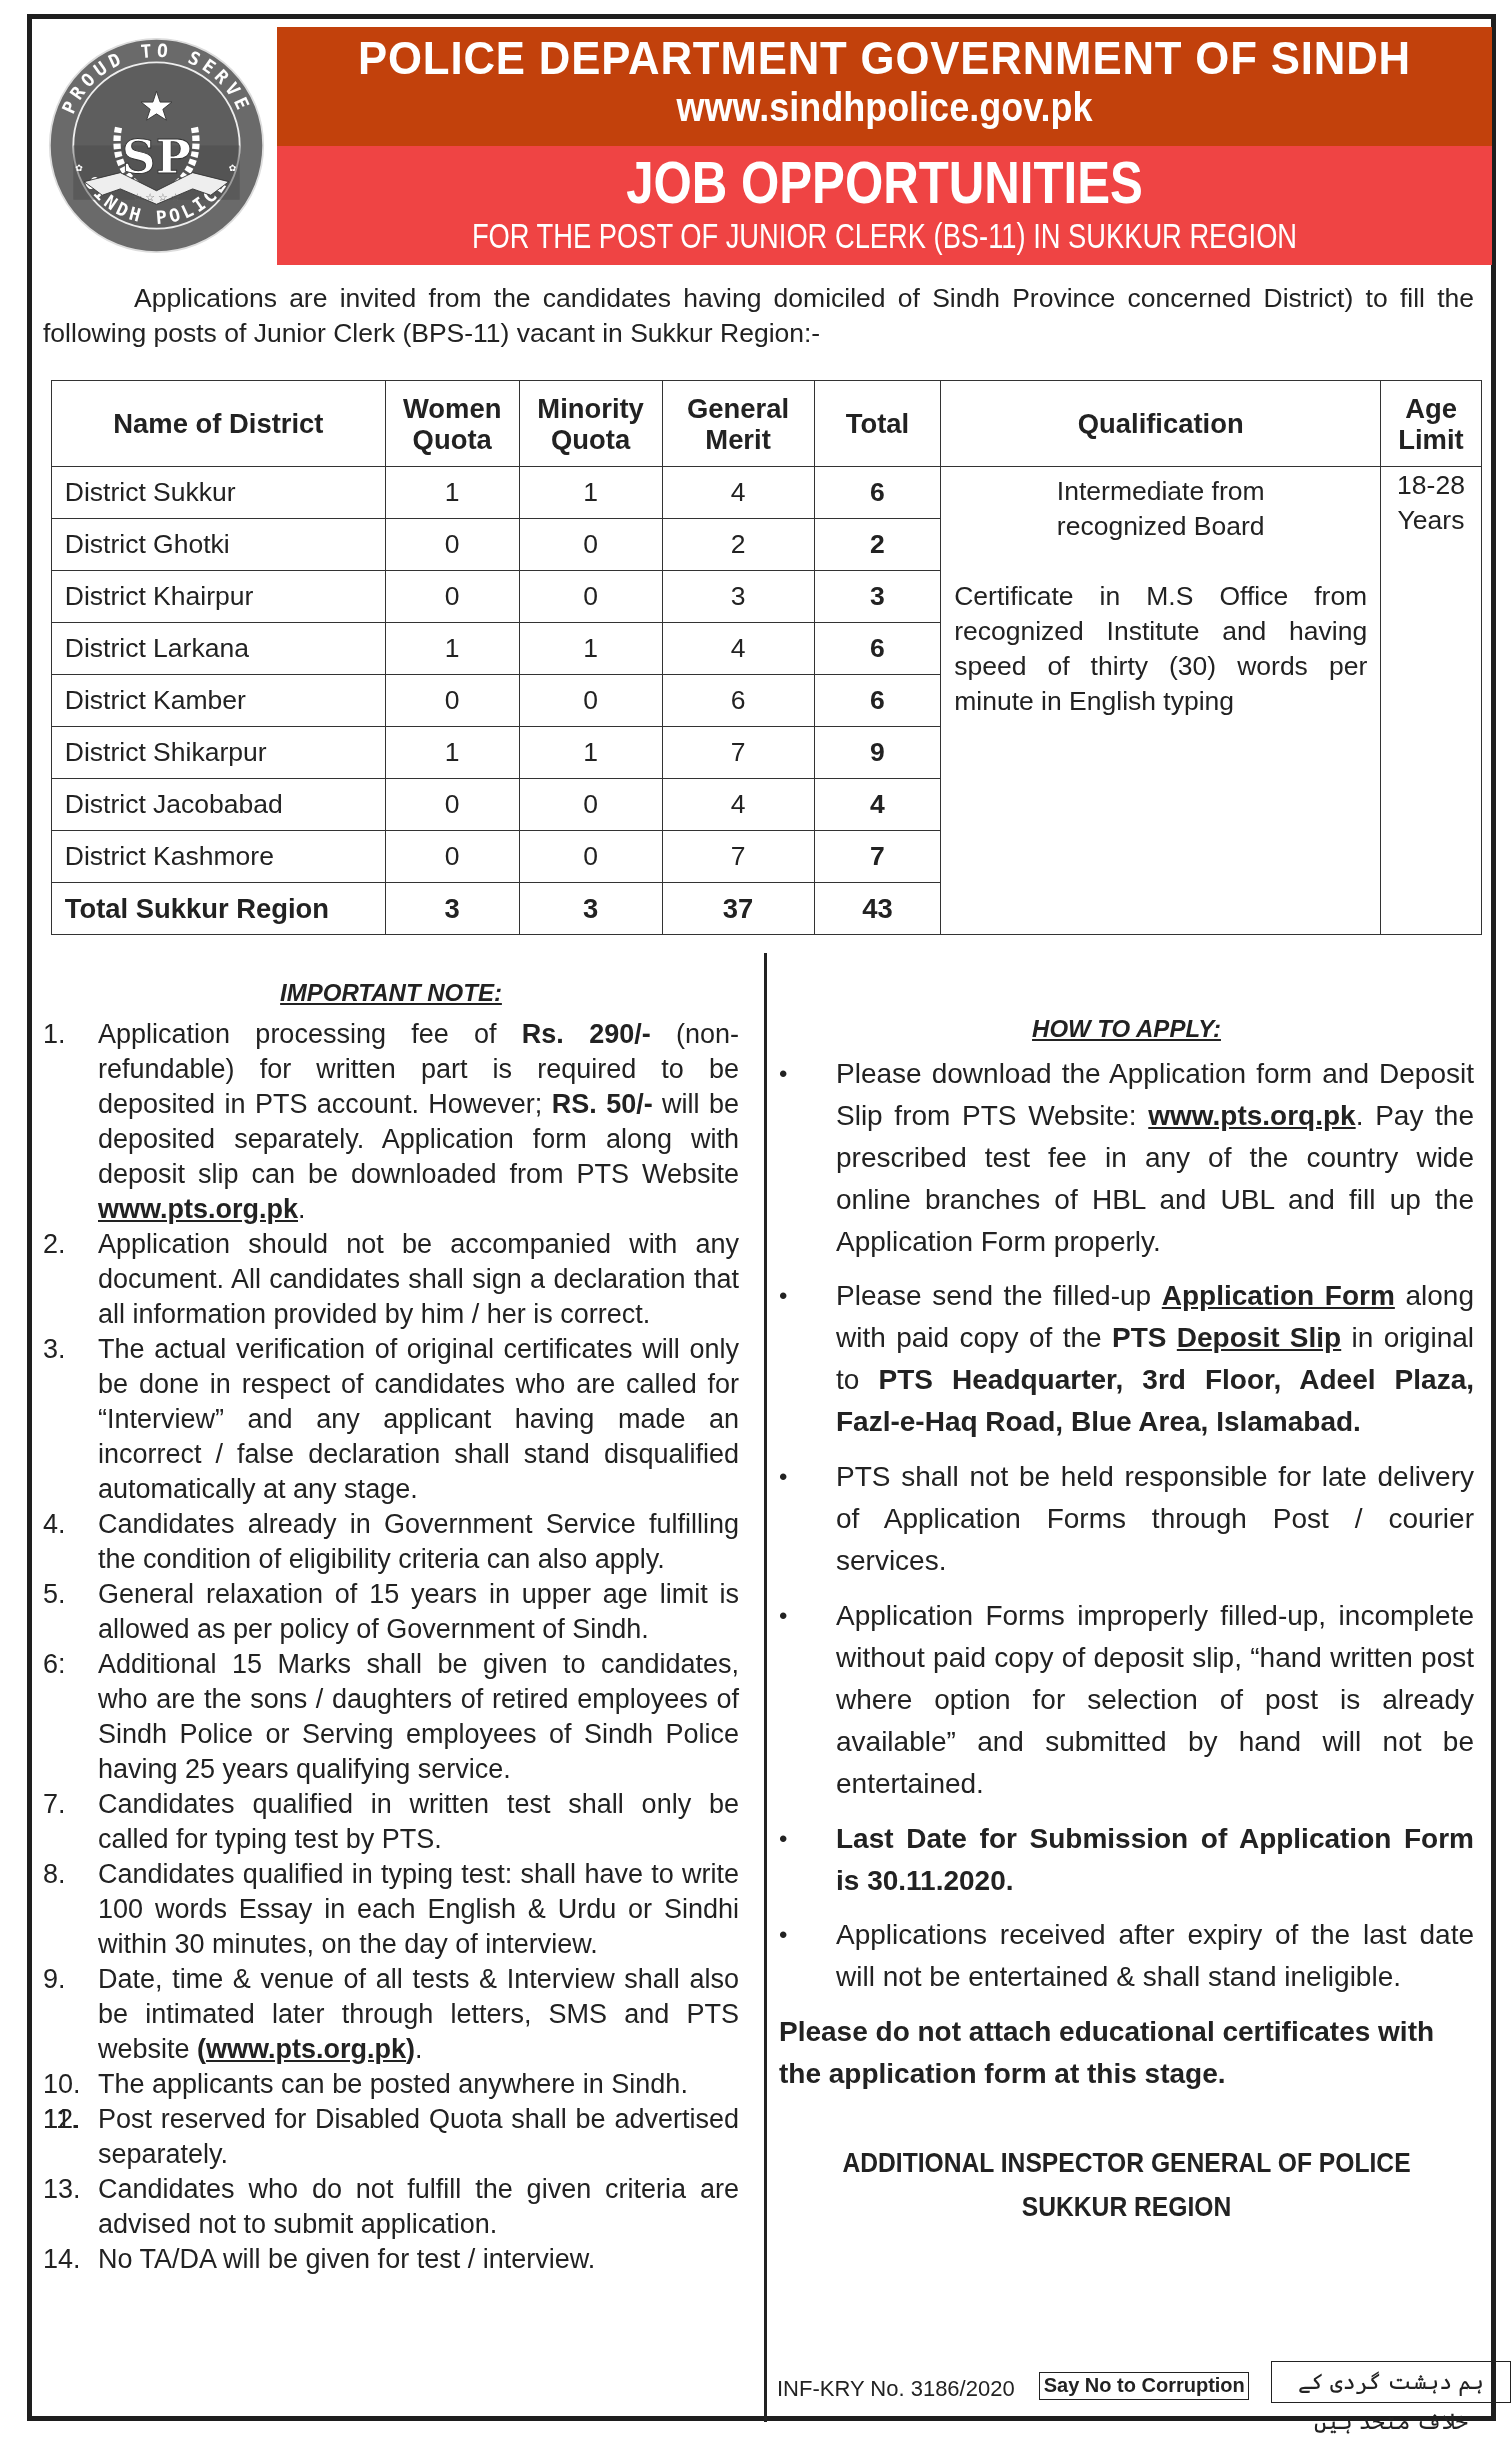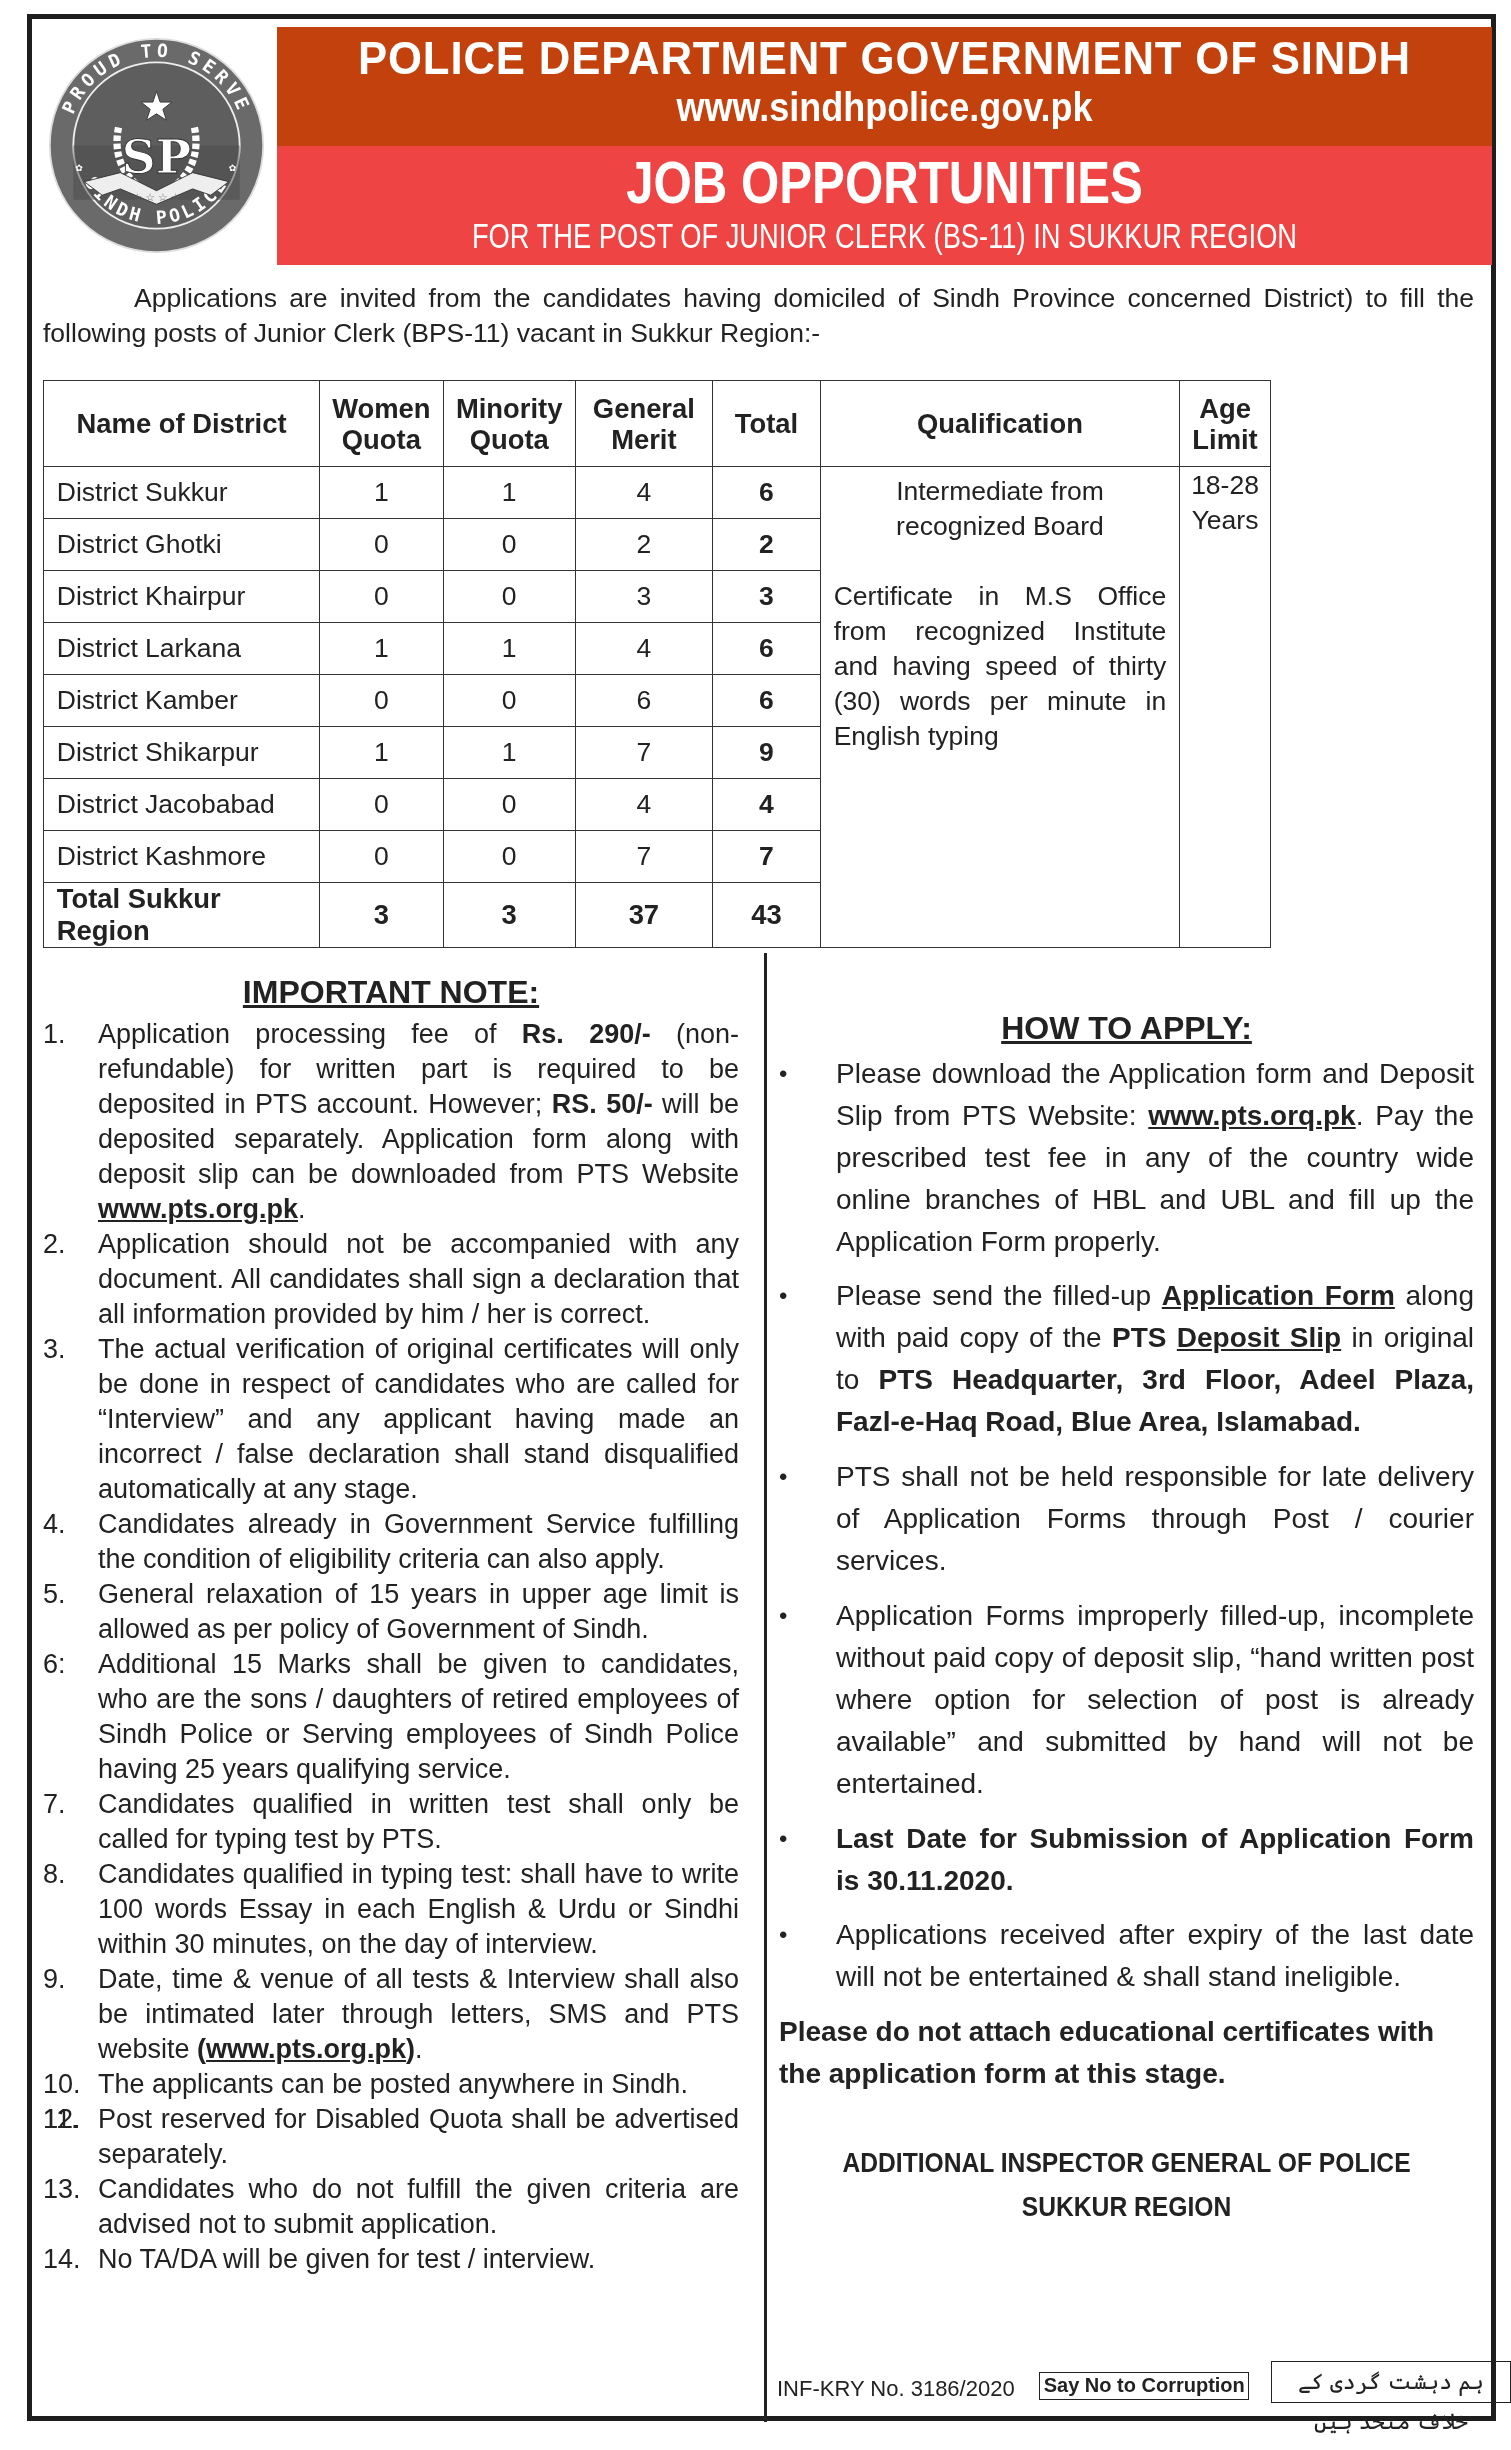--- a/index.html
+++ b/index.html
@@ -13,36 +13,36 @@
   .band-gray{position:absolute;left:277px;top:146px;width:1215px;height:119px;background:#ef4444;
              color:#fff;text-align:center;}
   .hdr-title{font-weight:bold;font-size:46px;letter-spacing:0.9px;line-height:55px;padding-top:3.7px;
              transform:scaleX(0.95);}
   .hdr-url{font-weight:bold;font-size:40px;line-height:42px;transform:scaleX(0.9);}
   .hdr-jobs{font-weight:bold;font-size:60px;line-height:66px;padding-top:3.7px;transform:scaleX(0.82);}
   .hdr-post{font-size:35px;line-height:40px;transform:scaleX(0.78);}
   .intro{position:absolute;left:43px;top:281px;width:1431px;font-size:26.5px;line-height:35px;
          text-align:justify;}
   .intro p{margin:0;text-indent:91px;}
-  table.vac{position:absolute;left:43px;top:380px;width:1228px;border-collapse:collapse;
+  table.vac{position:absolute;left:51px;top:380px;width:1431px;border-collapse:collapse;
             font-size:26.5px;}
   table.vac th, table.vac td{border:1.8px solid #333;padding:0;}
   table.vac th{font-weight:bold;height:85px;line-height:31px;font-size:27.4px;}
   table.vac td{height:51px;text-align:center;}
   table.vac td.dist{text-align:left;padding-left:12.8px;}
   table.vac td.tot{font-weight:bold;}
   table.vac tr.total td{font-weight:bold;font-size:27.4px;}
   table.vac td.qual{vertical-align:top;text-align:center;padding:7.3px 12.8px 0 12.8px;line-height:35px;}
   .q2{text-align:justify;margin-top:35px;}
   table.vac td.age{vertical-align:top;padding-top:1px;line-height:35px;}
   .divider{position:absolute;left:764px;top:953px;width:2.7px;height:1469px;background:#222;}
   .col-left{position:absolute;left:43px;top:974px;width:696px;font-size:27px;line-height:35px;}
   .col-right{position:absolute;left:779px;top:974px;width:695px;font-size:28px;line-height:42px;margin-top:36px;}
-  .sec-title{font-weight:bold;text-decoration:underline;text-align:center;font-size:32px;
-             line-height:37px;margin-bottom:5.5px;}
+  .sec-title{font-weight:bold;text-decoration:underline;text-align:center;font-size:24px;
+             line-height:37px;margin-bottom:5.5px;font-style:italic;}
   ol.notes{list-style:none;margin:0;padding:0;}
   ol.notes li{position:relative;padding-left:55px;text-align:justify;}
   ol.notes li .num{position:absolute;left:0;top:0;width:50px;}
   ul.apply{list-style:none;margin:0;padding:0;}
   ul.apply li{position:relative;padding-left:57px;text-align:justify;margin-bottom:12.8px;}
   ul.apply li .bullet{position:absolute;left:0;top:0;font-size:24px;}
   .b{font-weight:bold;}
   .u{text-decoration:underline;}
   .note-head{font-weight:bold;font-size:29px;line-height:40px;margin-top:1.8px;}
   .note-body{font-weight:bold;font-size:28px;line-height:42px;margin-top:7.3px;}

